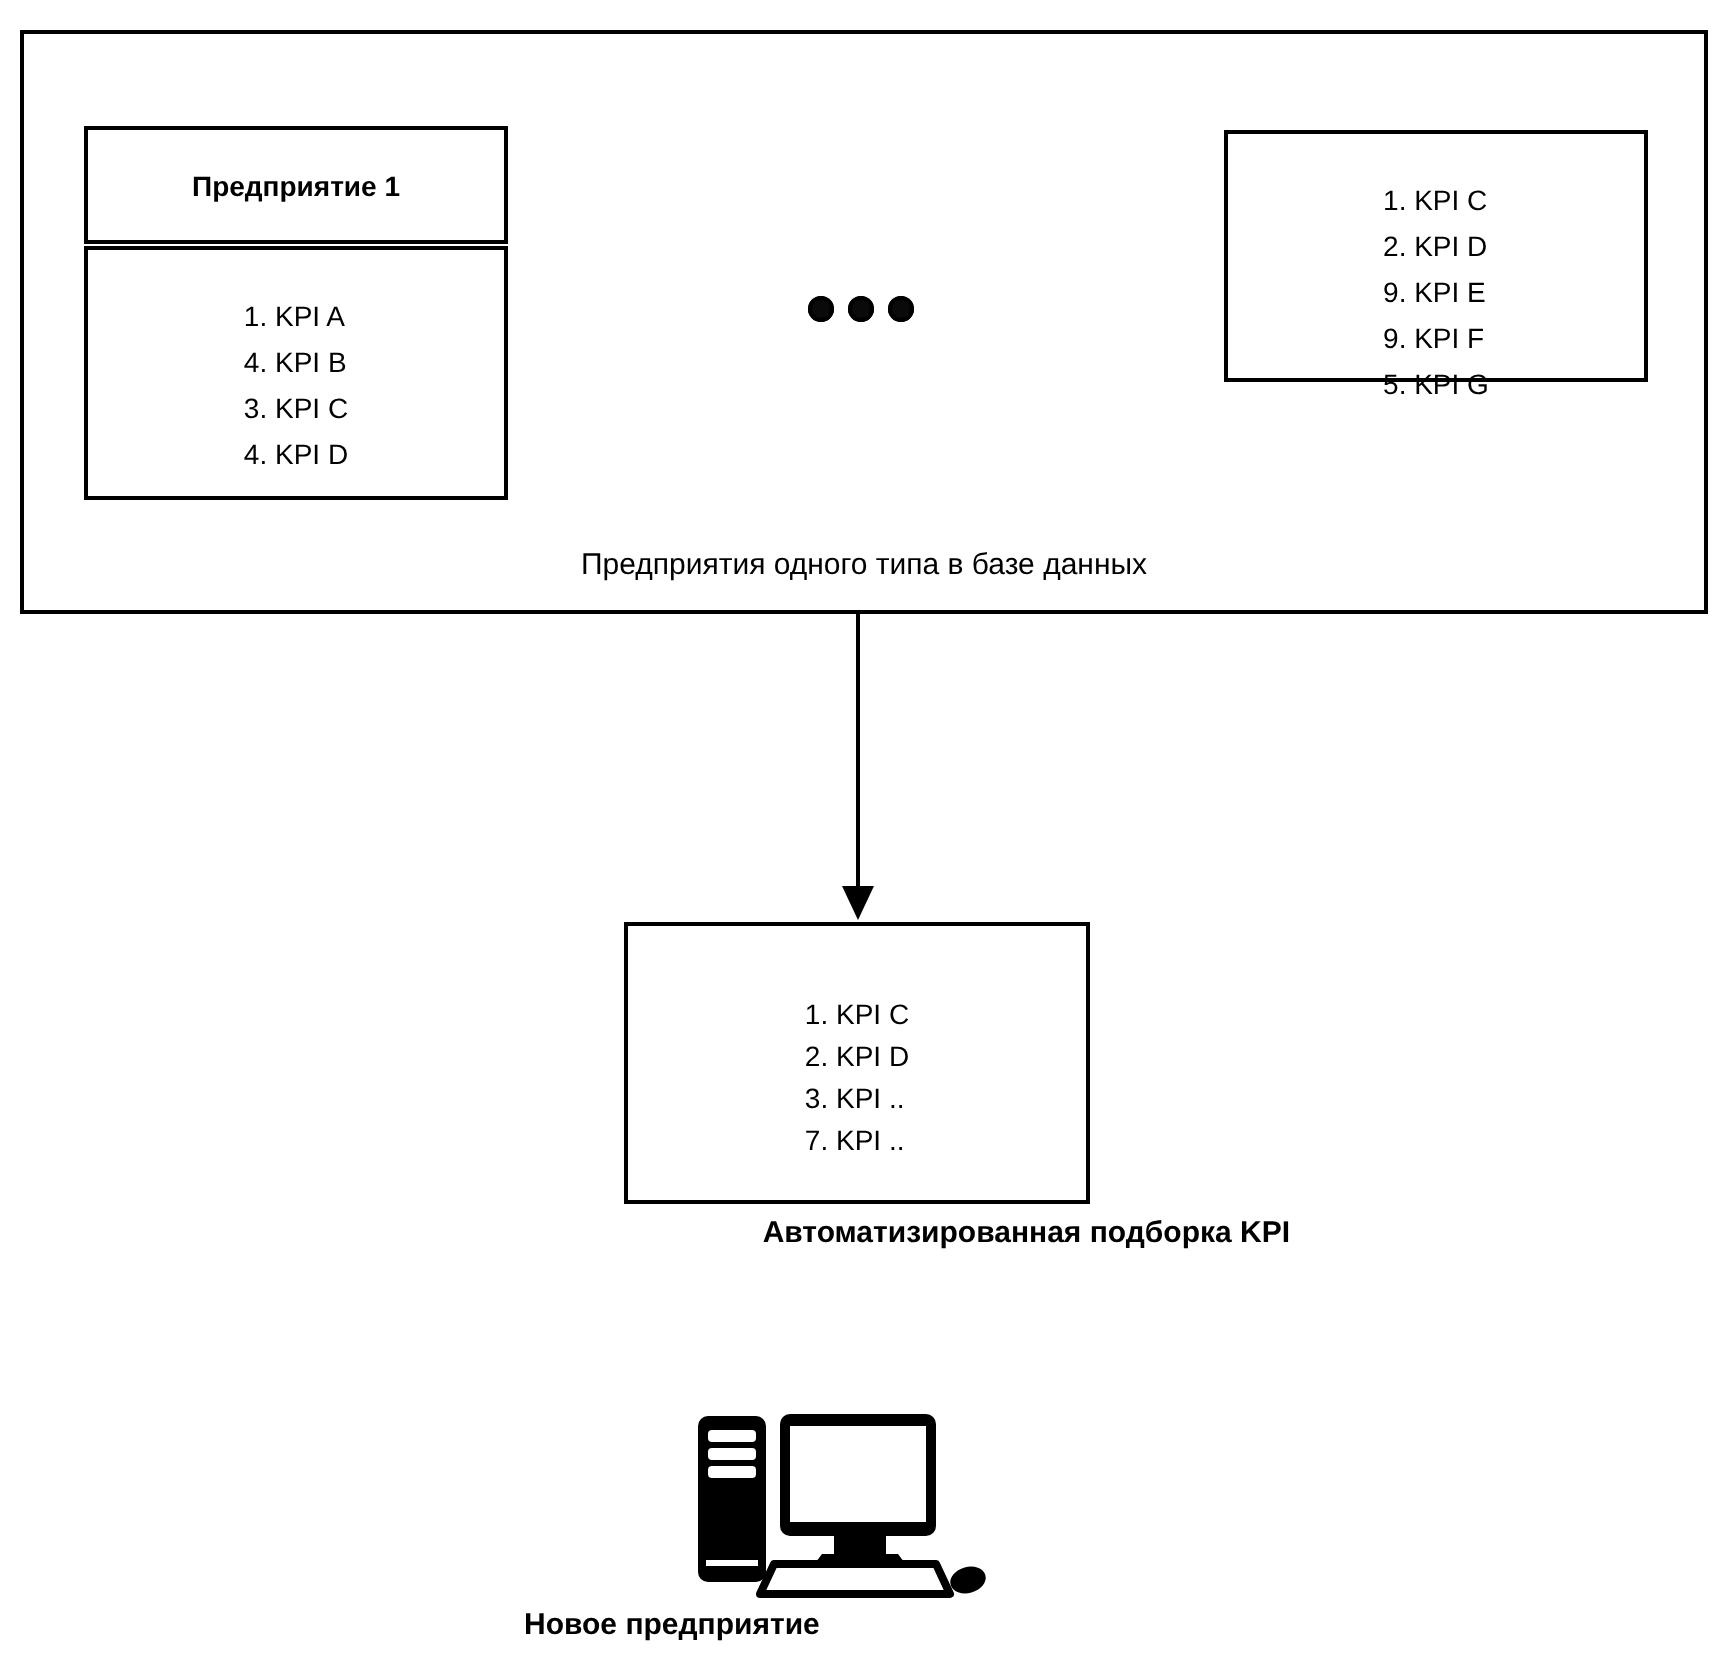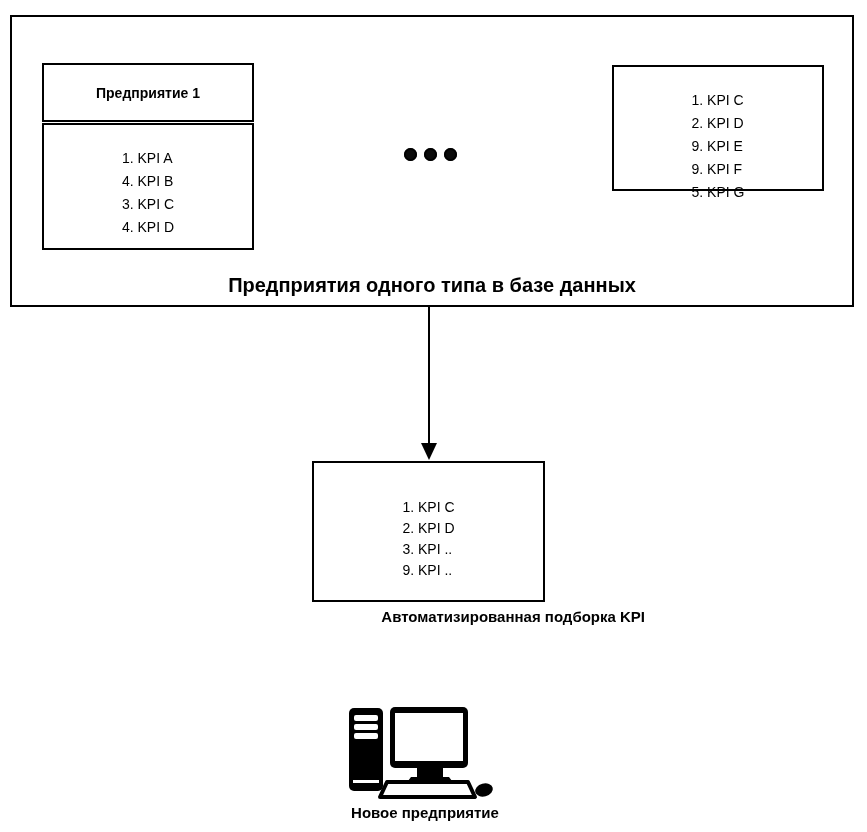--- a/index.html
+++ b/index.html
@@ -40,21 +40,21 @@
 
   
   .dots { position: absolute; left: 392px; top: 131px; display: flex; gap: 7px; }
   .dot {
     width: 13px; height: 13px; border-radius: 50%;
     background: #0a0a0a; box-shadow: inset 0 0 0 2px #000;
   }
 
   .group-caption {
     position: absolute; left: 0; top: 257px; width: 100%;
-    text-align: center; font-size: 20px; font-weight: 700;
+    text-align: center; font-size: 15px; font-weight: 400;
   }
 
   
   .arrow-line { position: absolute; left: 428px; top: 307px; width: 2px; height: 137px; background: #000; }
   .arrow-head {
     position: absolute; left: 421px; top: 443px;
     width: 0; height: 0;
     border-left: 8px solid transparent; border-right: 8px solid transparent;
     border-top: 17px solid #000;
   }
@@ -69,21 +69,21 @@
   .sel-box .kpi-line { line-height: 21px; }
   .sel-caption {
     position: absolute; left: 212px; top: 608px; width: 433px;
     text-align: right; font-size: 15px; font-weight: 700;
   }
 
   
   .computer { position: absolute; left: 342px; top: 700px; width: 155px; height: 105px; }
   .new-ent-caption {
     position: absolute; left: 262px; top: 804px; width: 326px;
-    text-align: center; font-size: 15px; font-weight: 700;
+    text-align: left; font-size: 15px; font-weight: 700;
   }
 </style>
 </head>
 <body>
 
 <div class="canvas">
 
   <div class="outer-box">
 
     <div class="ent-box left">
@@ -120,21 +120,21 @@
   </div>
 
   <div class="arrow-line"></div>
   <div class="arrow-head"></div>
 
   <div class="sel-box">
     <div class="kpi-list">
       <div class="kpi-line">1. KPI C</div>
       <div class="kpi-line">2. KPI D</div>
       <div class="kpi-line">3. KPI ..</div>
-      <div class="kpi-line">9. KPI ..</div>
+      <div class="kpi-line">7. KPI ..</div>
     </div>
   </div>
   <div class="sel-caption">Автоматизированная подборка KPI</div>
 
   <div class="computer">
     <svg viewBox="0 0 155 105" width="155" height="105" aria-hidden="true">
 
       <rect x="7" y="8" width="34" height="83" rx="5" fill="#000"></rect>
       <rect x="12" y="15" width="24" height="6" rx="2" fill="#fff"></rect>
       <rect x="12" y="24" width="24" height="6" rx="2" fill="#fff"></rect>

